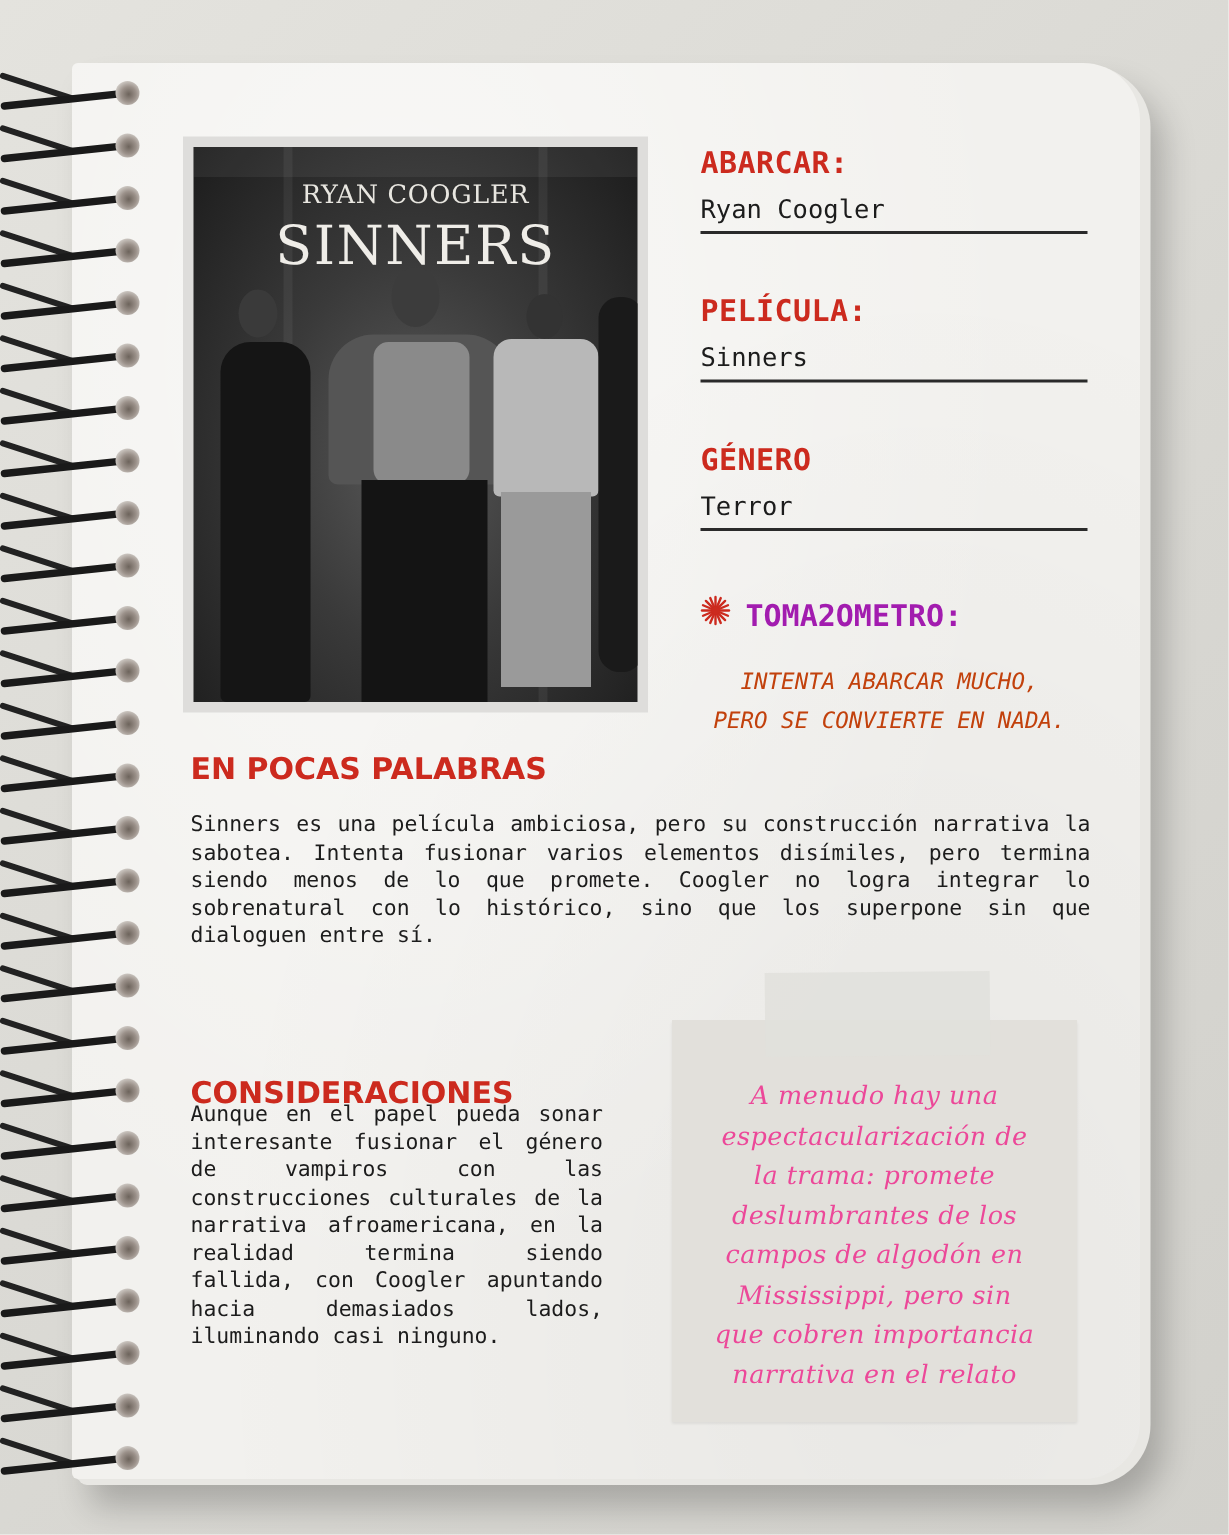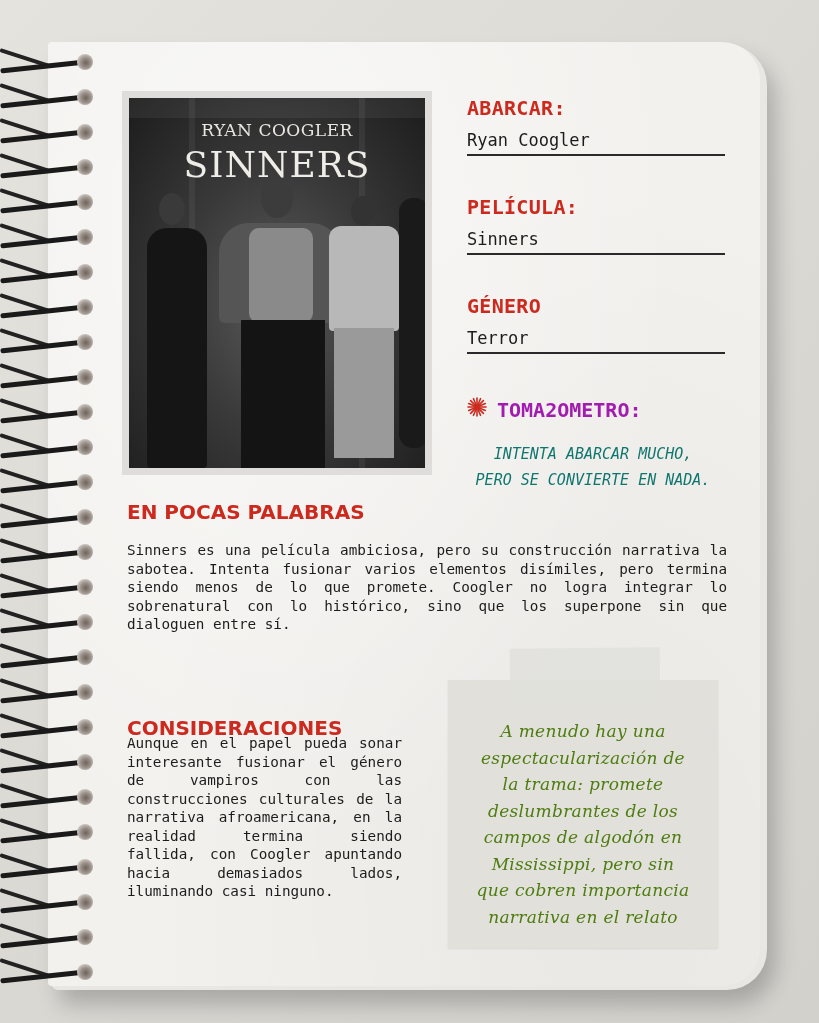--- a/index.html
+++ b/index.html
@@ -80,21 +80,21 @@
     border-bottom: 2px solid #2a2a2a;
   }
   .toma {
     position: absolute; left: 466px; top: 396px;
     display: flex; align-items: center; gap: 9px;
     color: #a21caf; font-weight: bold; font-size: 20px;
   }
   .toma svg { width: 22px; height: 22px; }
   .toma-quote {
     position: absolute; left: 448px; top: 441px; width: 290px; text-align: center;
-    font-style: italic; font-size: 15px; line-height: 26px; color: #0f766e;
+    font-style: italic; font-size: 15px; line-height: 26px; color: #c2410c;
   }
   .section-title {
     position: absolute; color: #cc2a1e; font-weight: bold; font-size: 20px;
     font-family: "DejaVu Sans", "Liberation Sans", sans-serif;
   }
   .para {
     position: absolute; font-size: 14.3px; line-height: 18.5px; color: #1c1c1c;
     text-align: justify;
   }
   .note {
@@ -103,21 +103,21 @@
     box-shadow: 0 1px 2px rgba(0,0,0,0.08);
   }
   .tape {
     position: absolute; left: 510px; top: 648px; width: 150px; height: 56px;
     background: rgba(225,224,220,0.85);
     transform: rotate(-0.5deg);
   }
   .note-text {
     position: absolute; left: 448px; top: 718px; width: 270px; text-align: center;
     font-family: "DejaVu Serif", "Liberation Serif", serif; font-style: italic;
-    font-size: 17px; line-height: 26.5px; color: #4d7c0f; letter-spacing: 0.3px;
+    font-size: 17px; line-height: 26.5px; color: #ec4899; letter-spacing: 0.3px;
   }
 </style>
 </head>
 <body>
 
 <div class="page-stack s2"></div>
 <div class="page-stack"></div>
 <div class="page"></div>
 
 <div class="spiral" id="spiral">

